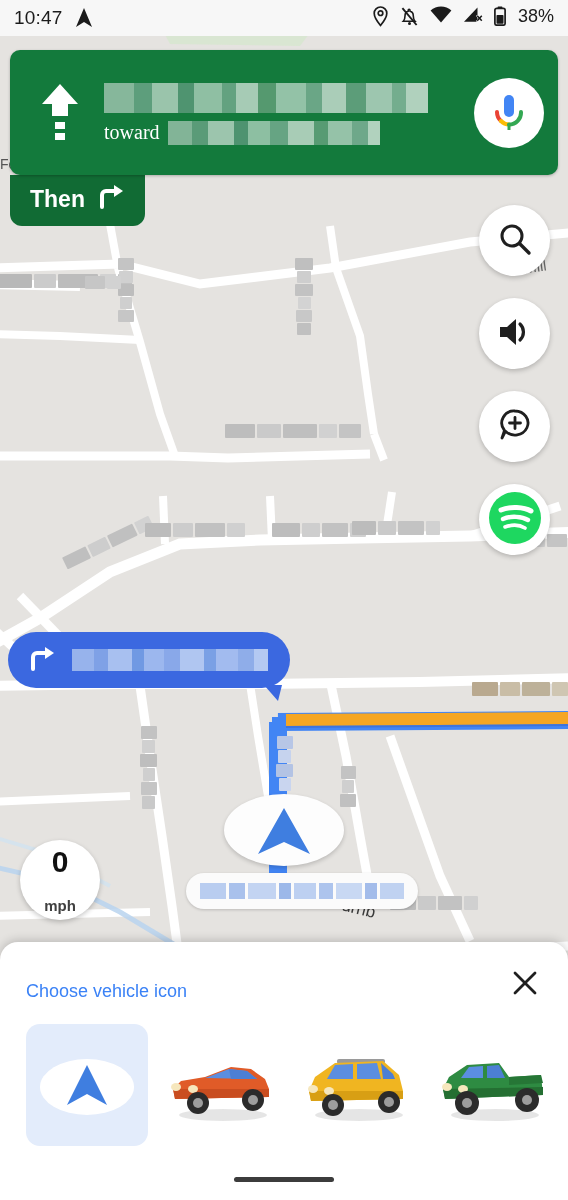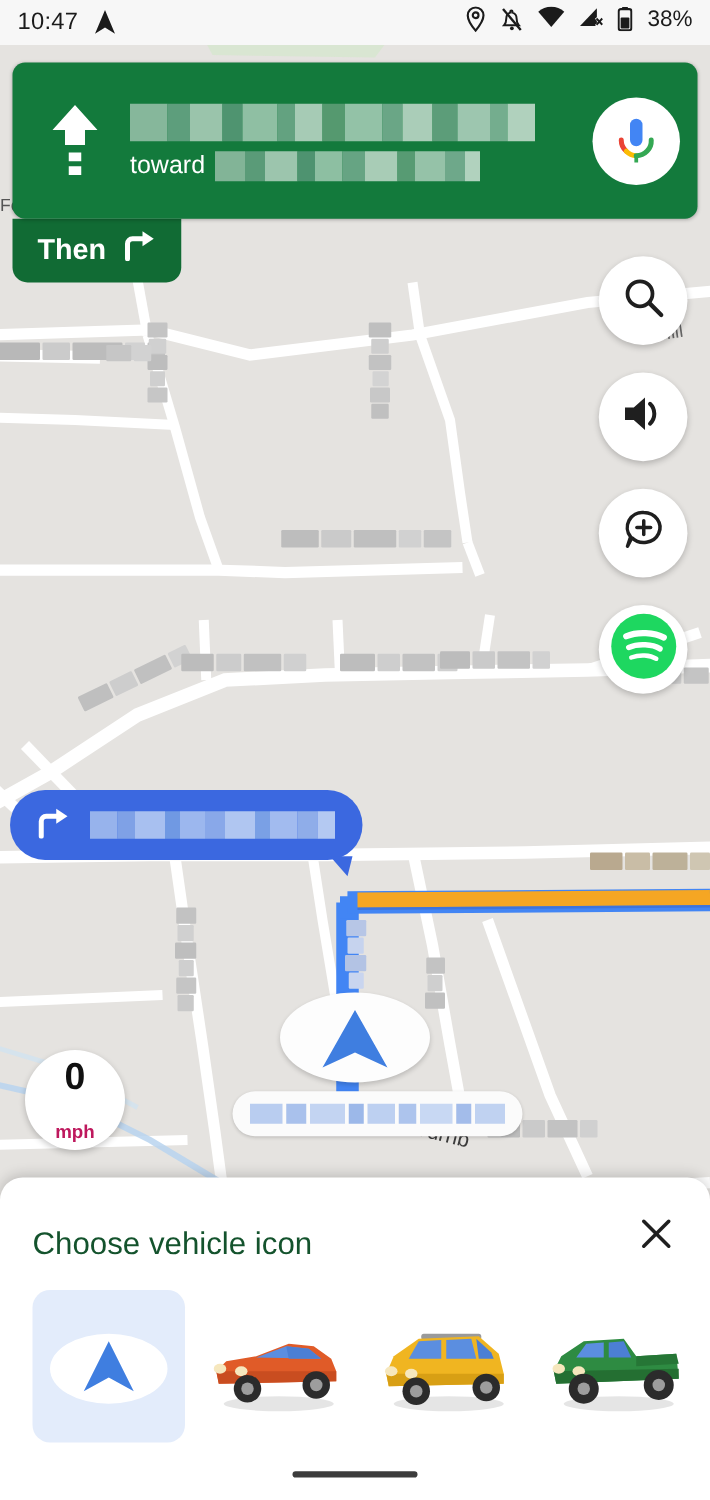--- a/index.html
+++ b/index.html
@@ -40,21 +40,21 @@
     position:absolute; top:50px; left:10px; width:548px; height:125px;
     background:#137a3c; border-radius:10px;
     display:flex; align-items:center; padding:0 14px 0 22px;
     z-index:40;
     box-shadow:0 1px 3px rgba(0,0,0,.25);
   }
   .nav-arrow { width:56px; flex:0 0 56px; display:flex; justify-content:center; }
   .nav-texts { flex:1; padding-left:16px; min-width:0; }
   .nav-street { height:34px; display:flex; align-items:center; gap:0; margin-bottom:6px; }
   .nav-toward { display:flex; align-items:center; gap:8px; }
-  .nav-toward-lbl { color:#fff; font-size:20px; }
+  .nav-toward-lbl { color:#fff; font-size:20px;font-family:Liberation Serif, serif; }
   .mic-btn {
     width:70px; height:70px; flex:0 0 70px; border-radius:50%;
     background:#fff; display:flex; align-items:center; justify-content:center;
     margin-left:6px; cursor:pointer;
   }
   .then-badge {
     position:absolute; top:175px; left:10px;
     background:#116b34; color:#fff;
     border-radius:0 0 12px 12px;
     padding:8px 18px 11px 20px;
@@ -87,21 +87,21 @@
 
   
   .speedo {
     position:absolute; left:20px; top:840px;
     width:80px; height:80px; border-radius:50%;
     background:#fff; box-shadow:0 2px 5px rgba(0,0,0,.22);
     display:flex; flex-direction:column; align-items:center; justify-content:center;
     z-index:30;
   }
   .speedo .v { font-size:30px; font-weight:700; color:#111; line-height:1; }
-  .speedo .u { font-size:15px; font-weight:700; color:#be185d; margin-top:20px; }
+  .speedo .u { font-size:15px; font-weight:700; color:#404040; margin-top:20px; }
 
   
   .usermark {
     position:absolute; left:224px; top:794px; width:120px; height:72px; z-index:28;
   }
   .usermark .ell {
     position:absolute; inset:0; background:#fdfdfd; border-radius:50%;
     box-shadow:0 2px 4px rgba(0,0,0,.18);
   }
   .pill-label {
@@ -114,21 +114,21 @@
   
   .sheet {
     position:absolute; left:0; bottom:0; width:568px; height:258px;
     background:#fff; border-radius:18px 18px 0 0; z-index:50;
     box-shadow:0 -2px 10px rgba(0,0,0,.18);
   }
   .sheet-head {
     display:flex; align-items:center; justify-content:space-between;
     padding:26px 26px 0 26px;
   }
-  .sheet-title { font-size:25px; color:#14532d;margin-top:13px; }
+  .sheet-title { font-size:18px; color:#3b82f6;margin-top:13px; }
   .close-btn { width:34px; height:34px; display:flex; align-items:center; justify-content:center; cursor:pointer; }
   .veh-row { display:flex; align-items:center; padding:22px 18px 0 26px; gap:14px; }
   .veh-item {
     width:122px; height:122px; border-radius:14px;
     display:flex; align-items:center; justify-content:center; cursor:pointer;
     flex:0 0 122px;
   }
   .veh-item.sel { background:#e3ecfb; }
   .gesture-bar {
     position:absolute; left:50%; transform:translateX(-50%); bottom:18px;

